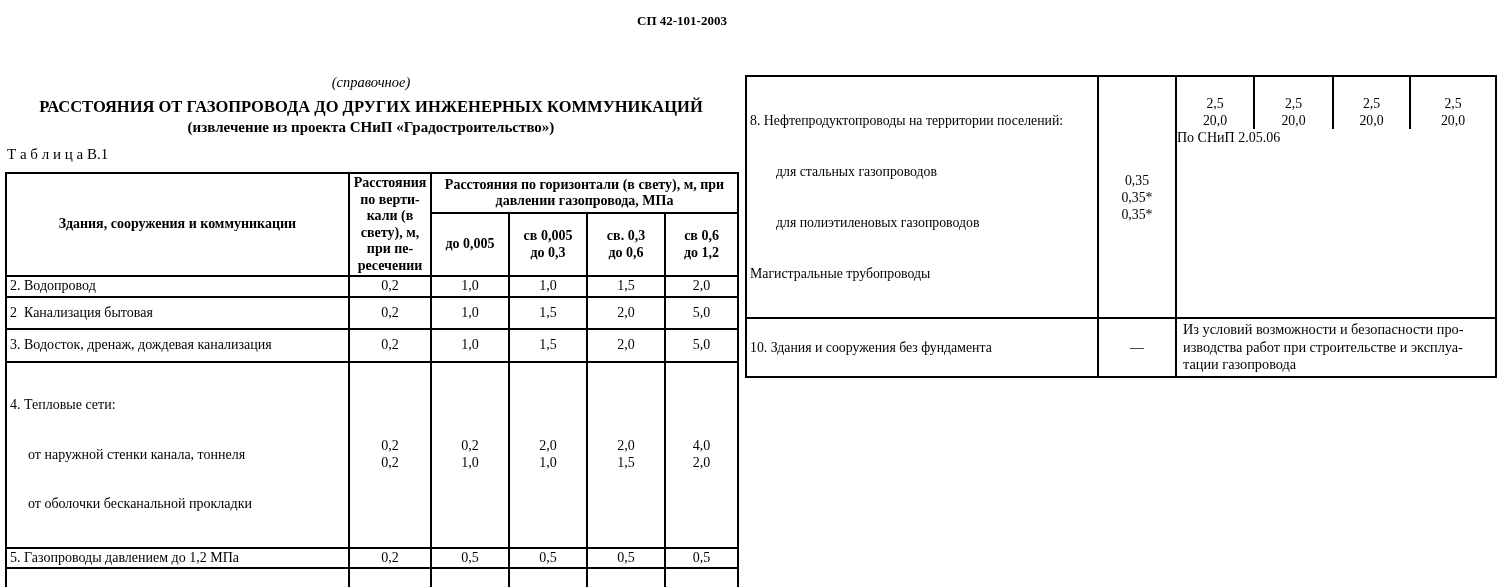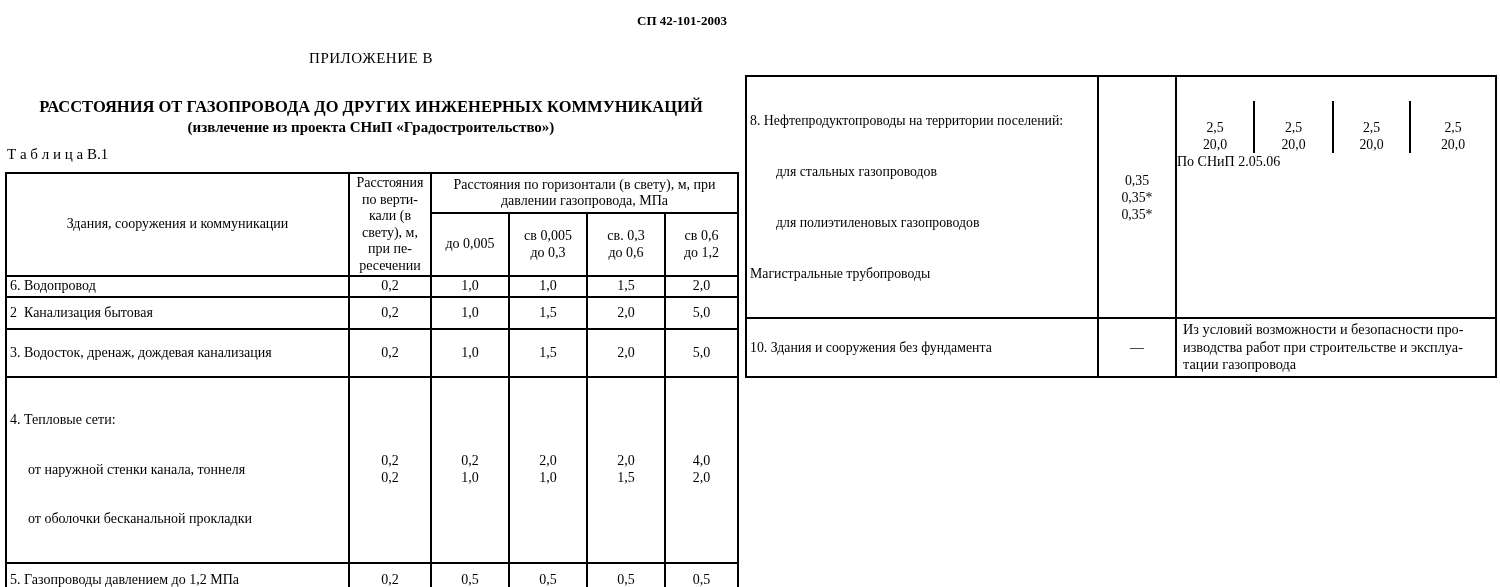--- a/index.html
+++ b/index.html
@@ -19,58 +19,58 @@
   .sub-title{top:74px;font-weight:bold;font-size:15px;}
   .tbl-caption{top:101px;left:2px;width:auto;text-align:left;font-size:15px;}
   .lt-pos{position:absolute;top:127px;left:0;}
 
   table.tbl{border-collapse:collapse;table-layout:fixed;background:#fff;}
   table.lt{width:732px;}
   table.rt{width:750px;}
   .tbl td{border:2px solid #000;font-size:14px;padding:1px 3px;vertical-align:middle;overflow:hidden;}
   .lt td{line-height:16.5px;}
   .rt td{line-height:17px;font-size:13.8px;}
-  .hdrcell{font-size:13px;line-height:15px;text-align:center;vertical-align:middle;padding:2px;}
+  .hdrcell{font-size:13px;line-height:15px;text-align:center;vertical-align:middle;padding:2px;font-weight:bold;}
   .lblcell{text-align:left;white-space:pre-wrap;padding-left:5px;}
   .valcell{text-align:center;white-space:pre-line;}
   .topcell{vertical-align:top;padding-top:2px;}
   .pt1{padding-top:19px;}
   .pt2{padding-top:36px;}
   .ln{white-space:nowrap;}
   .iA{margin-left:18px;}
   .iB{margin-left:26px;}
   .nbb{border-bottom:none;}
   .nbt{border-top:none;}
 
   tr.h1{height:40px;} tr.h2{height:63px;}
-  tr.lr1{height:21px;} tr.lr2{height:32px;} tr.lr3{height:48px;} tr.lr4{height:66px;}
-  tr.lr5{height:36px;} tr.lr6{height:79px;}
+  tr.lr1{height:21px;} tr.lr2{height:32px;} tr.lr3{height:33px;} tr.lr4{height:66px;}
+  tr.lr5{height:20px;} tr.lr6{height:79px;}
   tr.rr8{height:85px;} tr.rr9{height:85px;} tr.rr10{height:57px;}
 
   
   td.r8td{padding:0;vertical-align:top;}
   .r8wrap{display:flex;flex-direction:column;height:100%;}
-  .r8cols{display:flex;flex:1;margin-top:24px;}
+  .r8cols{display:flex;flex:1;}
   .r8cols>div{box-sizing:border-box;text-align:center;padding-top:18px;line-height:17px;
     white-space:pre-line;font-size:13.8px;}
   .r8c1{width:78px;border-right:2px solid #000;}
   .r8c2{width:79px;border-right:2px solid #000;}
   .r8c3{width:77px;border-right:2px solid #000;}
   .r8c4{flex:1;}
   .r8note{padding-bottom:9px;font-size:14px;}
 
   td.r10span{text-align:left;white-space:pre-line;padding:2px 6px;font-size:14.3px;line-height:17.5px;}
 </style>
 </head>
 <body>
 
 <div class="doc-code">СП 42-101-2003</div>
 
 <div class="left-col">
-  <div class="hd appendix">ПРИЛОЖЕНИЕ В</div>
+  <div class="hd appendix-note">(справочное)</div>
   <div class="hd main-title">РАССТОЯНИЯ ОТ ГАЗОПРОВОДА ДО ДРУГИХ ИНЖЕНЕРНЫХ КОММУНИКАЦИЙ</div>
   <div class="hd sub-title">(извлечение из проекта СНиП «Градостроительство»)</div>
   <div class="hd tbl-caption">Т а б л и ц а  В.1</div>
 
   <table class="tbl lt lt-pos">
     <colgroup>
         <col style="width:343px">
         <col style="width:82px">
         <col style="width:78px">
         <col style="width:78px">
@@ -92,21 +92,21 @@
       <tr class="h2">
         <td class="hdrcell valcell">до 0,005</td>
         <td class="hdrcell valcell">св 0,005
 до 0,3</td>
         <td class="hdrcell valcell">св. 0,3
 до 0,6</td>
         <td class="hdrcell valcell">св 0,6
 до 1,2</td>
       </tr>
       <tr class="lr1">
-        <td class="lblcell">6. Водопровод</td>
+        <td class="lblcell">2. Водопровод</td>
         <td class="valcell">0,2</td>
         <td class="valcell">1,0</td>
         <td class="valcell">1,0</td>
         <td class="valcell">1,5</td>
         <td class="valcell">2,0</td>
       </tr>
       <tr class="lr2">
         <td class="lblcell">2  Канализация бытовая</td>
         <td class="valcell">0,2</td>
         <td class="valcell">1,0</td>

